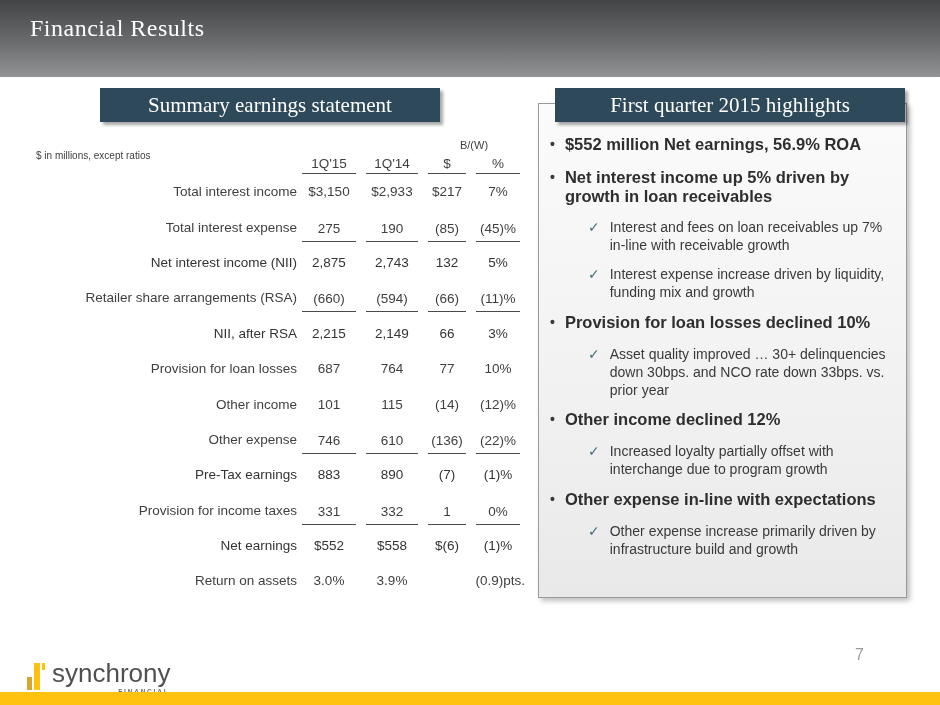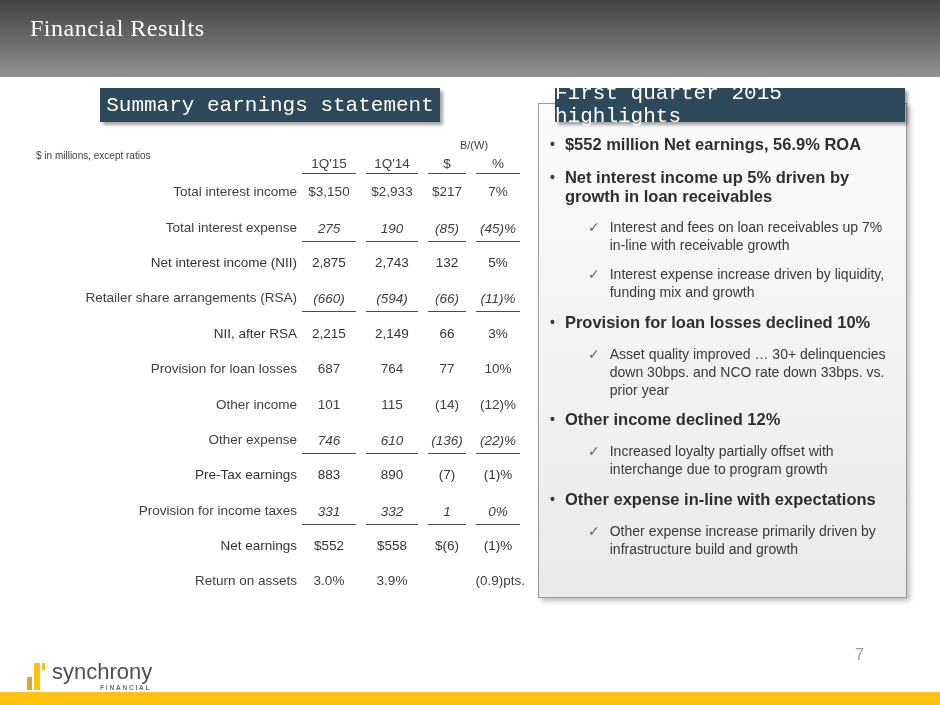--- a/index.html
+++ b/index.html
@@ -22,21 +22,21 @@
     position: absolute; left: 30px; top: 15px;
     font-family: "Liberation Serif", "DejaVu Serif", serif;
     font-size: 24px; color: #ffffff; letter-spacing: 0.5px;
     font-weight: 400;
   }
 
   
   .section-header {
     position: absolute; height: 34px; z-index: 3;
     background: #2d495a; color: #ffffff;
-    font-family: Liberation Mono, monospace;
+    font-family: Liberation Serif, serif;
     font-size: 21px;
     display: flex; align-items: center; justify-content: center;
     box-shadow: 3px 3px 3px rgba(0,0,0,0.35);
   }
   #left-section-header  { left: 100px; top: 88px; width: 340px; }
   #right-section-header { left: 555px; top: 88px; width: 350px; align-items: center; }
 
   
   .table-wrap { position: absolute; left: 36px; top: 136px; width: 489px; }
   table.earnings { border-collapse: collapse; width: 100%; font-size: 13.5px; color: #3f3f3f; }
@@ -46,21 +46,21 @@
   .colheads th { height: 23px; vertical-align: bottom; font-weight: bold; }
   .hline {
     display: block; margin: 0 5px; padding-bottom: 2px;
     border-bottom: 1.5px solid #4a4a4a; text-align: center;
   }
   table.earnings tbody td { height: 35.4px; vertical-align: middle; }
   td.lbl { text-align: right; }
   tr.indent td.lbl .lt { padding-left: 11px; display: inline-block; }
   td.val { text-align: center; }
   .cv { display: block; margin: 0 5px; }
-  tr.rule td.val .cv { border-bottom: 1.5px solid #4a4a4a; padding-bottom: 5px; margin-top: 8px; font-style: italic; }
+  tr.rule td.val .cv { border-bottom: 1.5px solid #4a4a4a; padding-bottom: 5px; margin-top: 8px; }
   tr.bold { font-weight: bold; color: #333333; }
   td.span2 { text-align: right; padding-right: 6px; }
 
   
   .highlights-panel {
     position: absolute; left: 538px; top: 103px;
     width: 369px; height: 495px; z-index: 1;
     background: linear-gradient(180deg, #fbfbfb 0%, #f1f1f1 60%, #e9e9e9 100%);
     border: 1px solid #9a9a9a;
     box-shadow: 3px 3px 5px rgba(0,0,0,0.25);
@@ -77,21 +77,21 @@
   }
   .check-icon { color: #46707e; font-size: 14px; line-height: 1.28; }
 
   
   .logo { position: absolute; left: 27px; top: 660px; display: flex; gap: 7px; }
   .logo-mark { position: relative; width: 18px; height: 32px; }
   .lm-bar-short { position: absolute; left: 0; bottom: 2px; width: 5px; height: 13px; background: #d8a62a; }
   .lm-bar-tall  { position: absolute; left: 7px; bottom: 2px; width: 6px; height: 27px; background: #ffc10e; }
   .lm-square    { position: absolute; left: 15px; top: 3px; width: 3px; height: 7px; background: #ffc10e; }
   .logo-text { display: flex; flex-direction: column; align-items: flex-end; }
-  .brand-name { font-size: 22px; color: #4f5052; line-height: 1.05; }
+  .brand-name { font-size: 26px; color: #4f5052; line-height: 1.05; }
   .brand-sub  { font-size: 6.5px; font-weight: bold; letter-spacing: 1.8px; color: #6d6e70; margin-top: 1px; margin-right: 1px; }
   .page-number { position: absolute; right: 76px; top: 646px; font-size: 16px; color: #9b9b9b; }
   .bottom-bar { position: absolute; left: 0; bottom: 0; width: 940px; height: 13px; background: #ffc20e; }
 </style>
 </head>
 <body>
 
 <div class="top-header">
   <div class="slide-title">Financial Results</div>
 </div>

